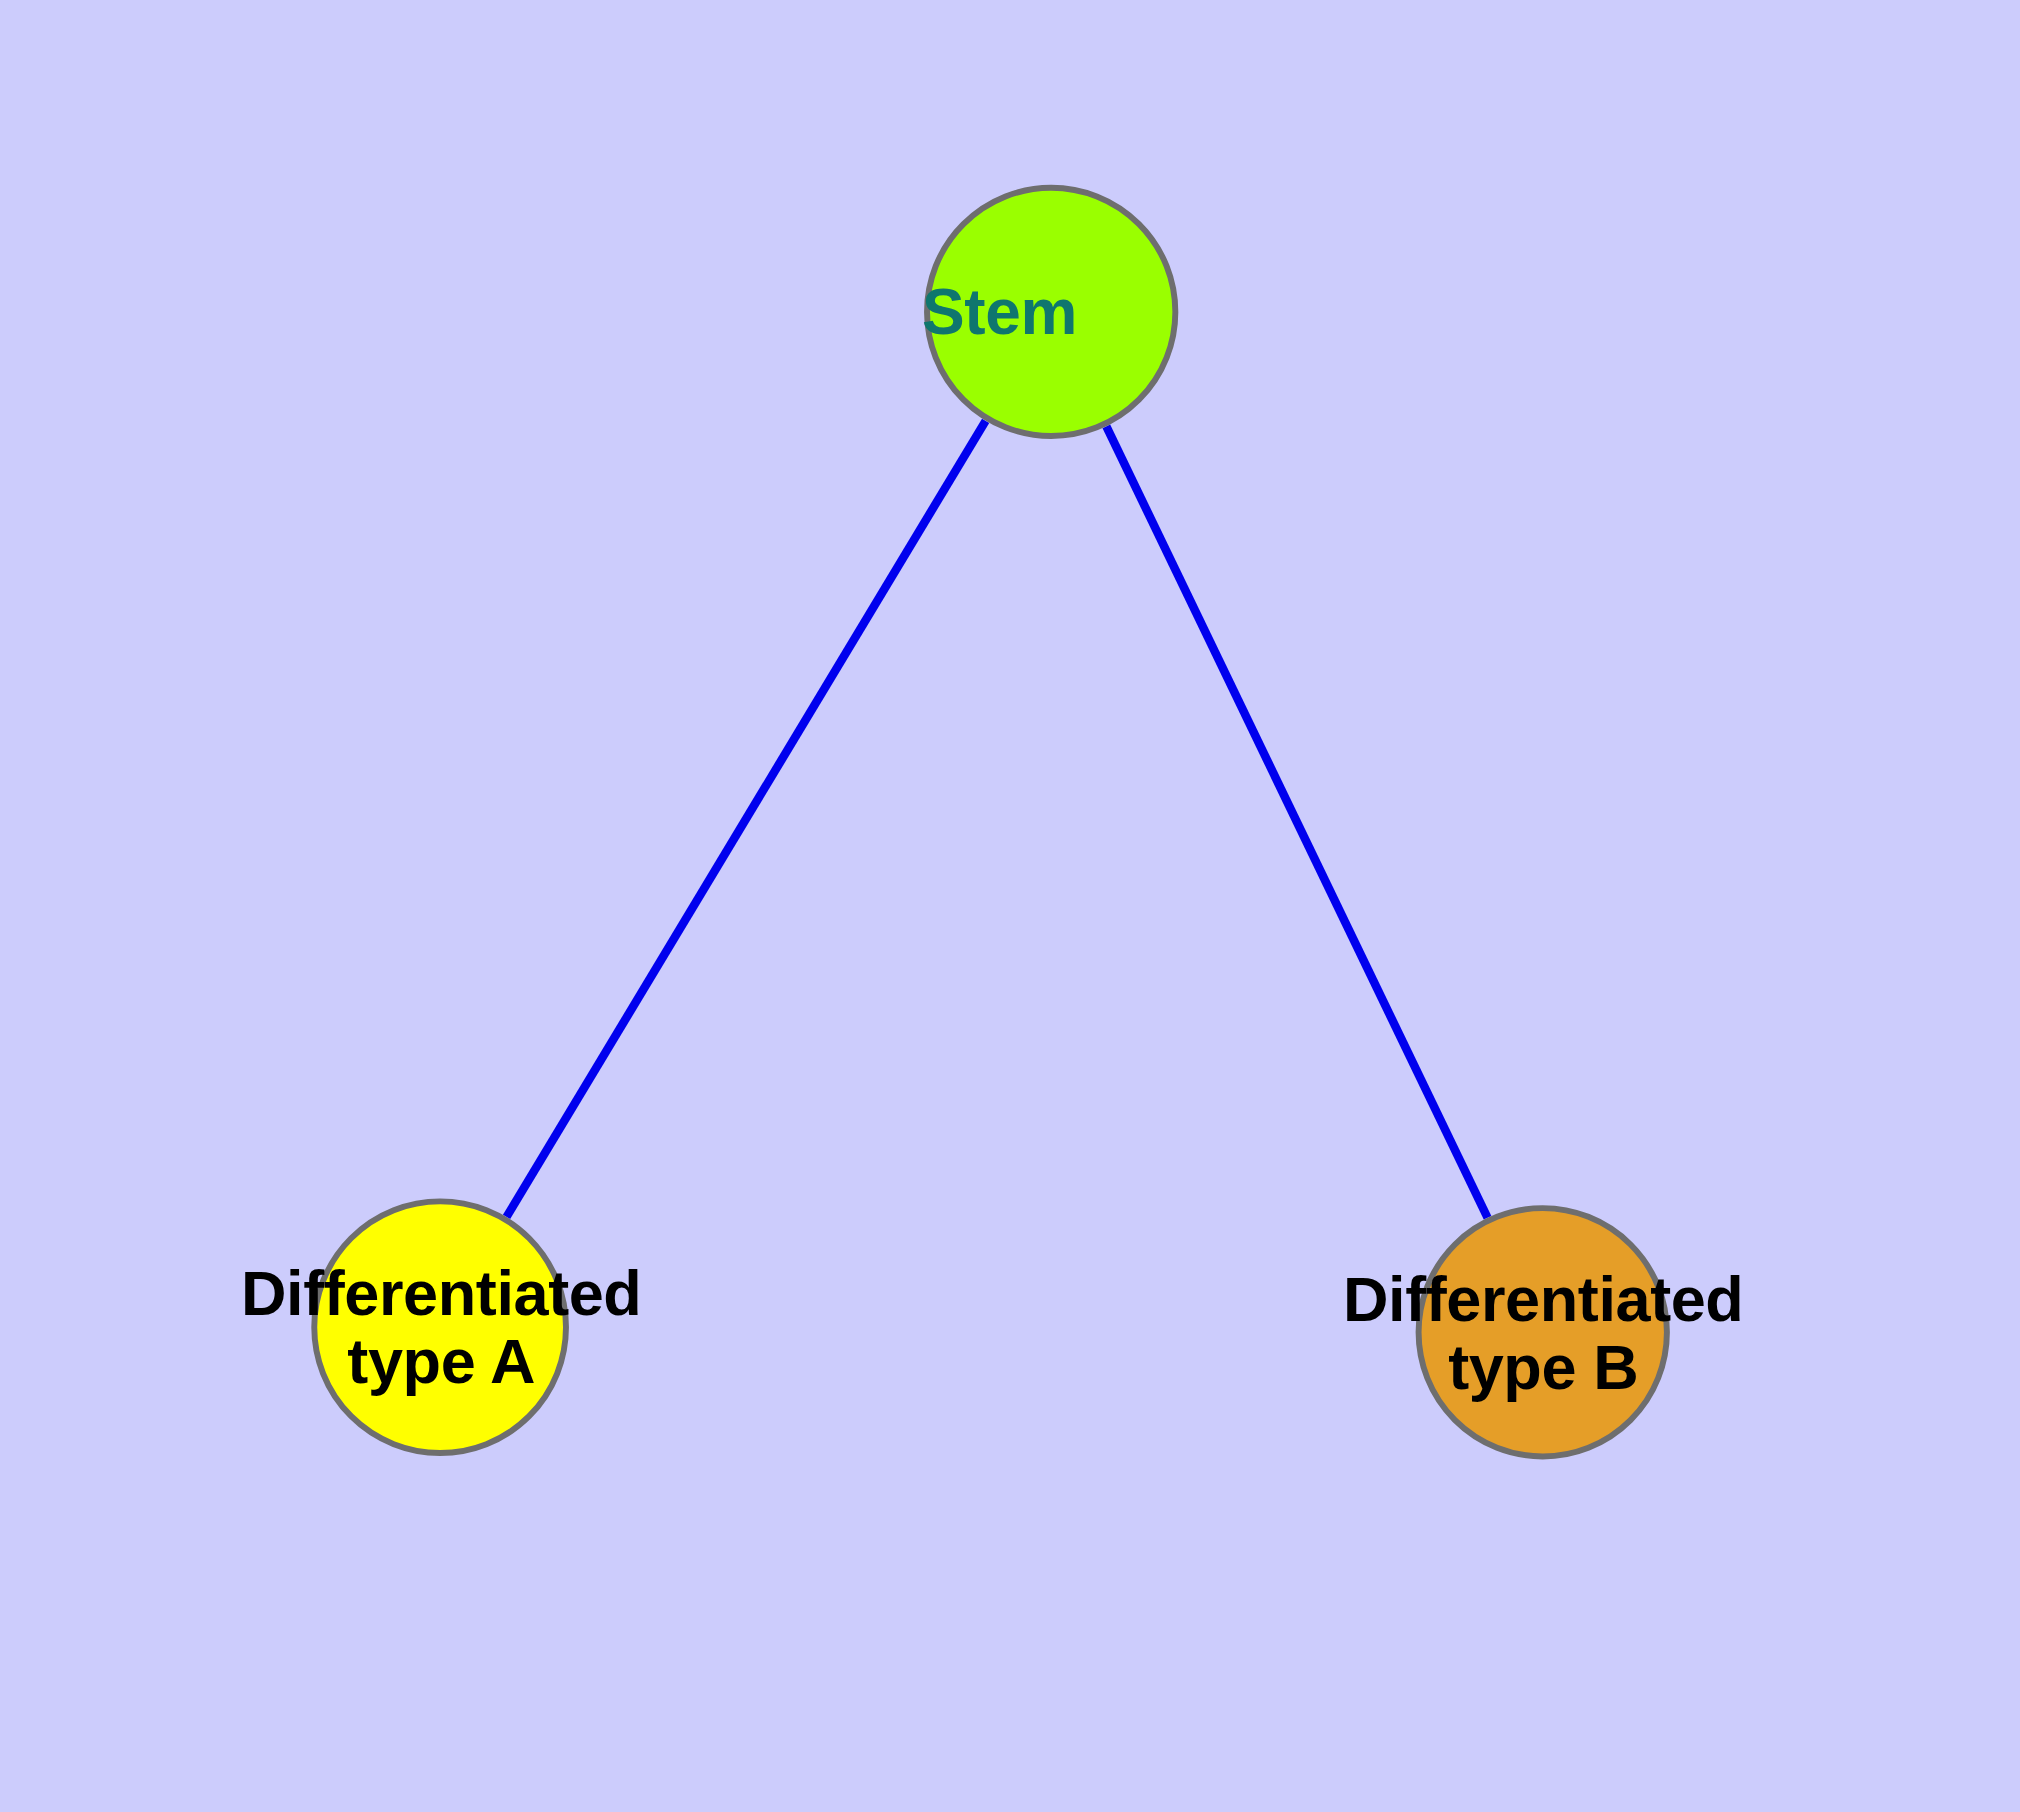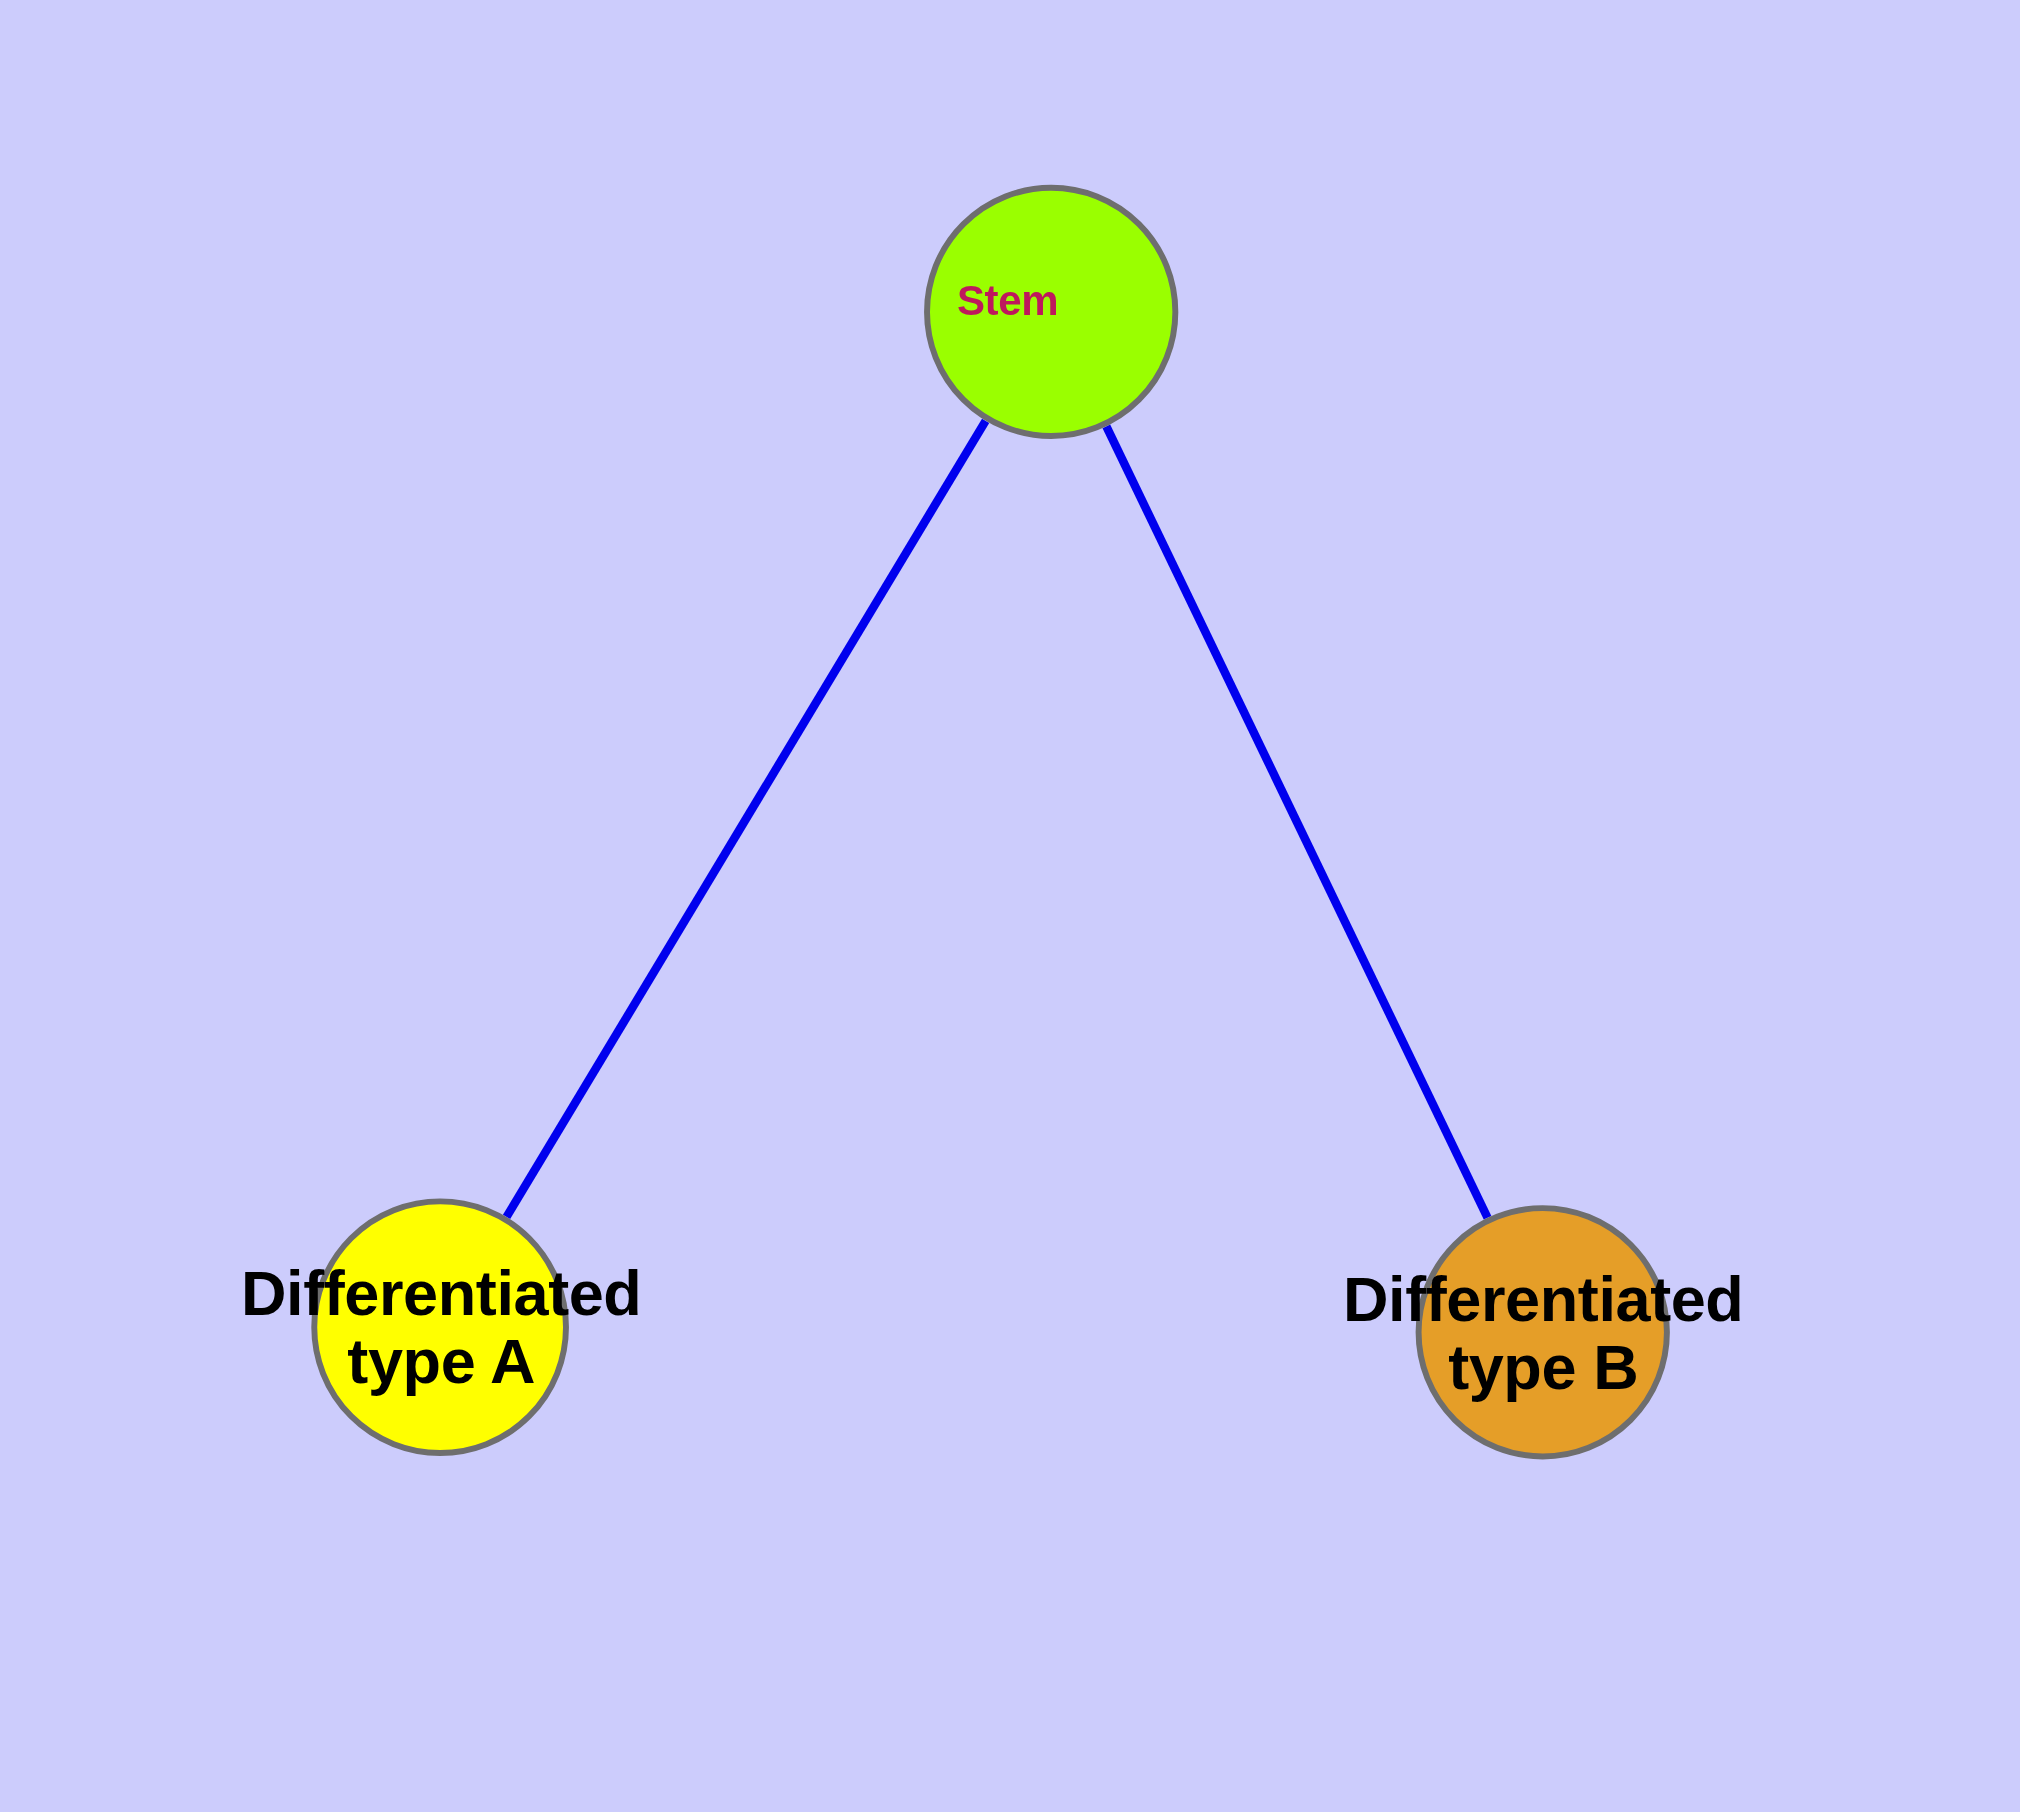--- a/index.html
+++ b/index.html
@@ -46,20 +46,20 @@
         <line x1="1162.652168102306" y1="496.51969849297836" x2="597.3791363229966" y2="1435.7667055271152" stroke="#0000ee" stroke-width="10" stroke-linecap="butt"></line>
         <line x1="1305.0993391699767" y1="503.1372488976757" x2="1754.9006608300233" y2="1436.8627511023244" stroke="#0000ee" stroke-width="10" stroke-linecap="butt"></line>
       </g>
     <g id="node-layer">
         <circle cx="1240" cy="368" r="146.5" fill="#9aff00" stroke="#6e6e6e" stroke-width="7"></circle>
         <circle cx="519" cy="1566" r="148.5" fill="#ffff00" stroke="#6e6e6e" stroke-width="7"></circle>
         <circle cx="1820" cy="1572" r="146.5" fill="#e59e28" stroke="#6e6e6e" stroke-width="7"></circle>
       </g>
   </svg>
   <div id="label-layer">
-      <div class="node-label" style="font-size: 42px; color: #be185d; left: 957px; top: 278px;">Stem</div>
+      <div class="node-label" style="font-size: 64px; color: #0f766e; left: 922px; top: 278px;">Stem</div>
       <div class="node-label" style="font-size: 63px; color: rgb(0, 0, 0); left: 241px; top: 1259px;">Differentiated
 type A</div>
       <div class="node-label" style="font-size: 63px; color: rgb(0, 0, 0); left: 1343px; top: 1265px;">Differentiated
 type B</div>
     </div>
 </div>
 
 
 </body></html>

